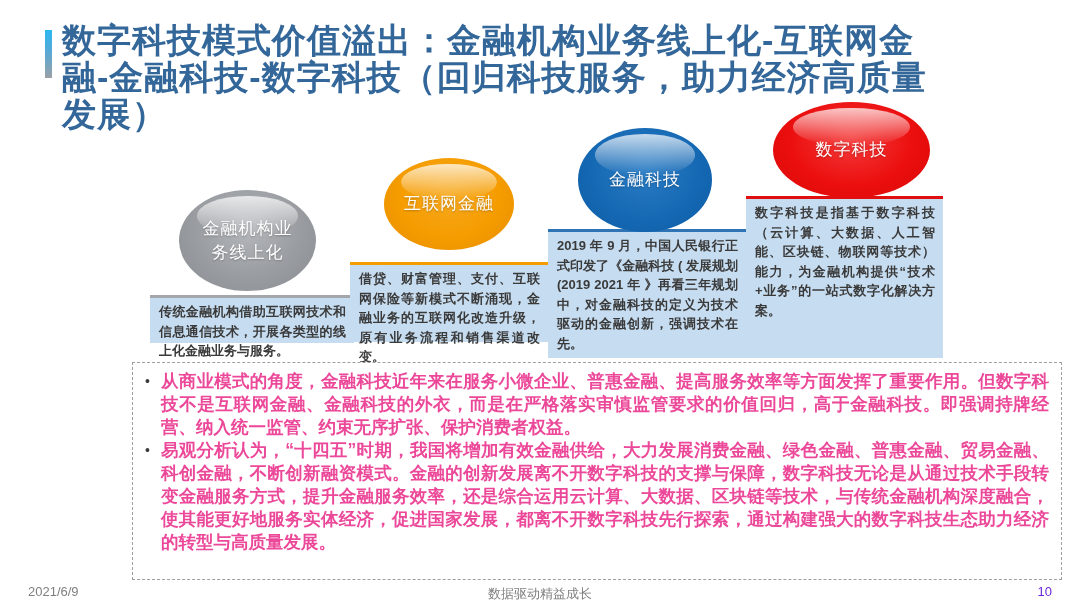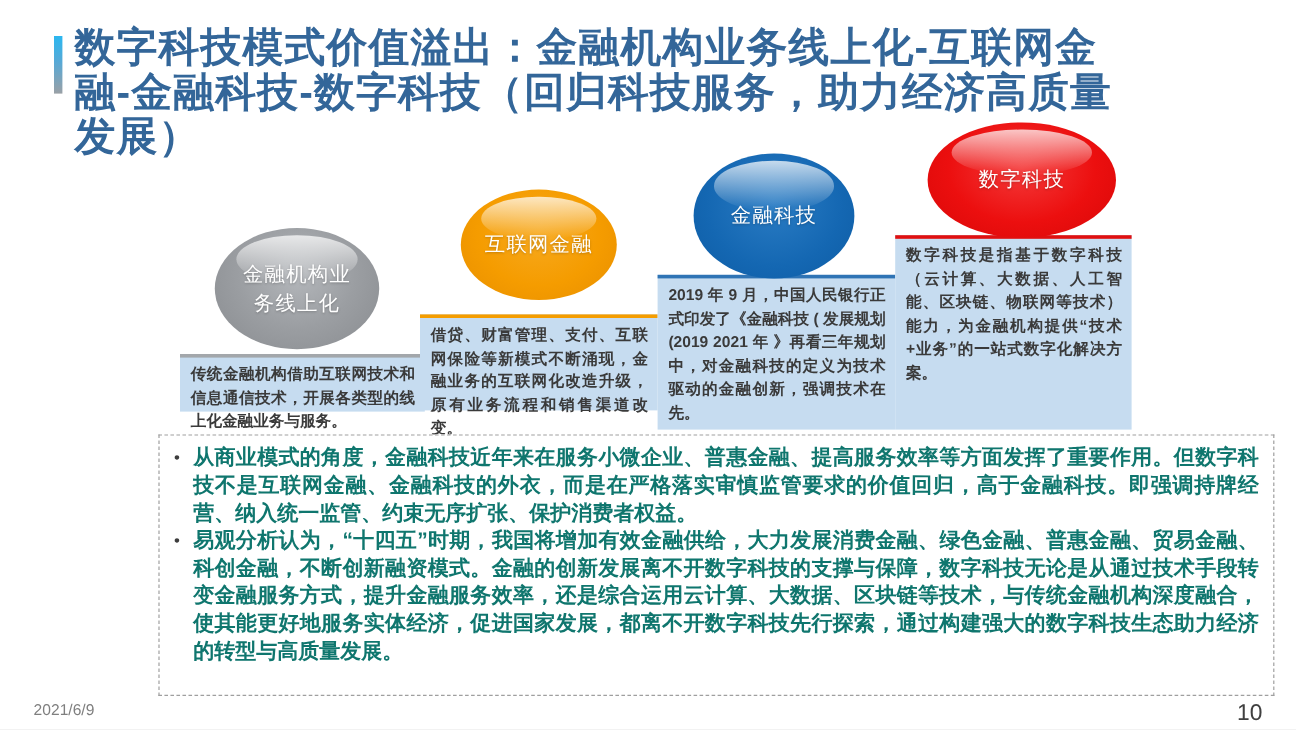--- a/index.html
+++ b/index.html
@@ -66,29 +66,29 @@
   
   .analysis-box {
     position:absolute; left:132px; top:362px; width:930px; height:218px;
     background:#ffffff; border:1px dashed #9f9f9f; padding:7px 12px 0 12px;
   }
   .bullet-row { display:flex; }
   .bullet-dot {
     flex:0 0 16px; color:#3d3d3d; font-size:14px; line-height:23px; text-align:left;
   }
   .bullet-text {
-    flex:1; font-size:17.5px; line-height:23px; color:#0f766e;
+    flex:1; font-size:17.5px; line-height:23px; color:#ec4899;
     font-weight:600; text-align:justify;
   }
 
   
   .footer-date  { position:absolute; left:28px;  top:584px; font-size:13px; color:#7f7f7f; }
   .footer-slogan{ position:absolute; left:0; right:0; top:585px; text-align:center;
                   font-size:13px; color:#7f7f7f; }
-  .footer-page  { position:absolute; right:28px; top:584px; font-size:19px; color:#404040; }
+  .footer-page  { position:absolute; right:28px; top:584px; font-size:13px; color:#6d28d9; }
 </style>
 </head>
 <body>
 
 <div class="slide">
 
   <div class="accent-bar"></div>
   <h1 class="slide-title">数字科技模式价值溢出：金融机构业务线上化-互联网金融-金融科技-数字科技（回归科技服务，助力经济高质量发展）</h1>
 
 
@@ -128,15 +128,16 @@
       <span class="bullet-dot">•</span>
       <p class="bullet-text">从商业模式的角度，金融科技近年来在服务小微企业、普惠金融、提高服务效率等方面发挥了重要作用。但数字科技不是互联网金融、金融科技的外衣，而是在严格落实审慎监管要求的价值回归，高于金融科技。即强调持牌经营、纳入统一监管、约束无序扩张、保护消费者权益。</p>
     </div>
     <div class="bullet-row">
       <span class="bullet-dot">•</span>
       <p class="bullet-text">易观分析认为，“十四五”时期，我国将增加有效金融供给，大力发展消费金融、绿色金融、普惠金融、贸易金融、科创金融，不断创新融资模式。金融的创新发展离不开数字科技的支撑与保障，数字科技无论是从通过技术手段转变金融服务方式，提升金融服务效率，还是综合运用云计算、大数据、区块链等技术，与传统金融机构深度融合，使其能更好地服务实体经济，促进国家发展，都离不开数字科技先行探索，通过构建强大的数字科技生态助力经济的转型与高质量发展。</p>
     </div>
   </div>
 
   <div class="footer-date">2021/6/9</div>
+  <div class="footer-slogan">数据驱动精益成长</div>
   <div class="footer-page">10</div>
 
 </div>
 
 </body></html>

